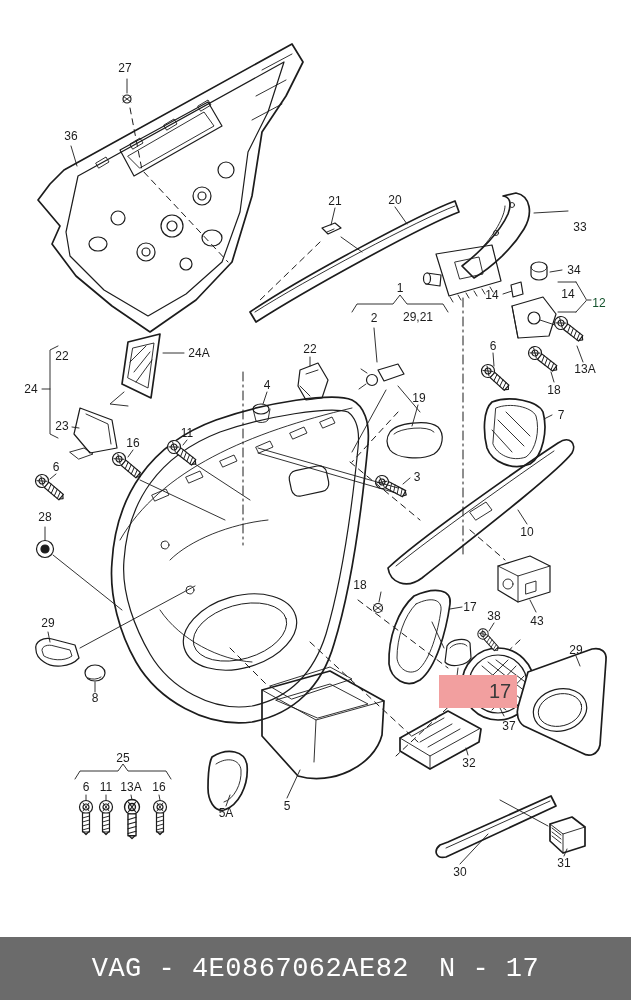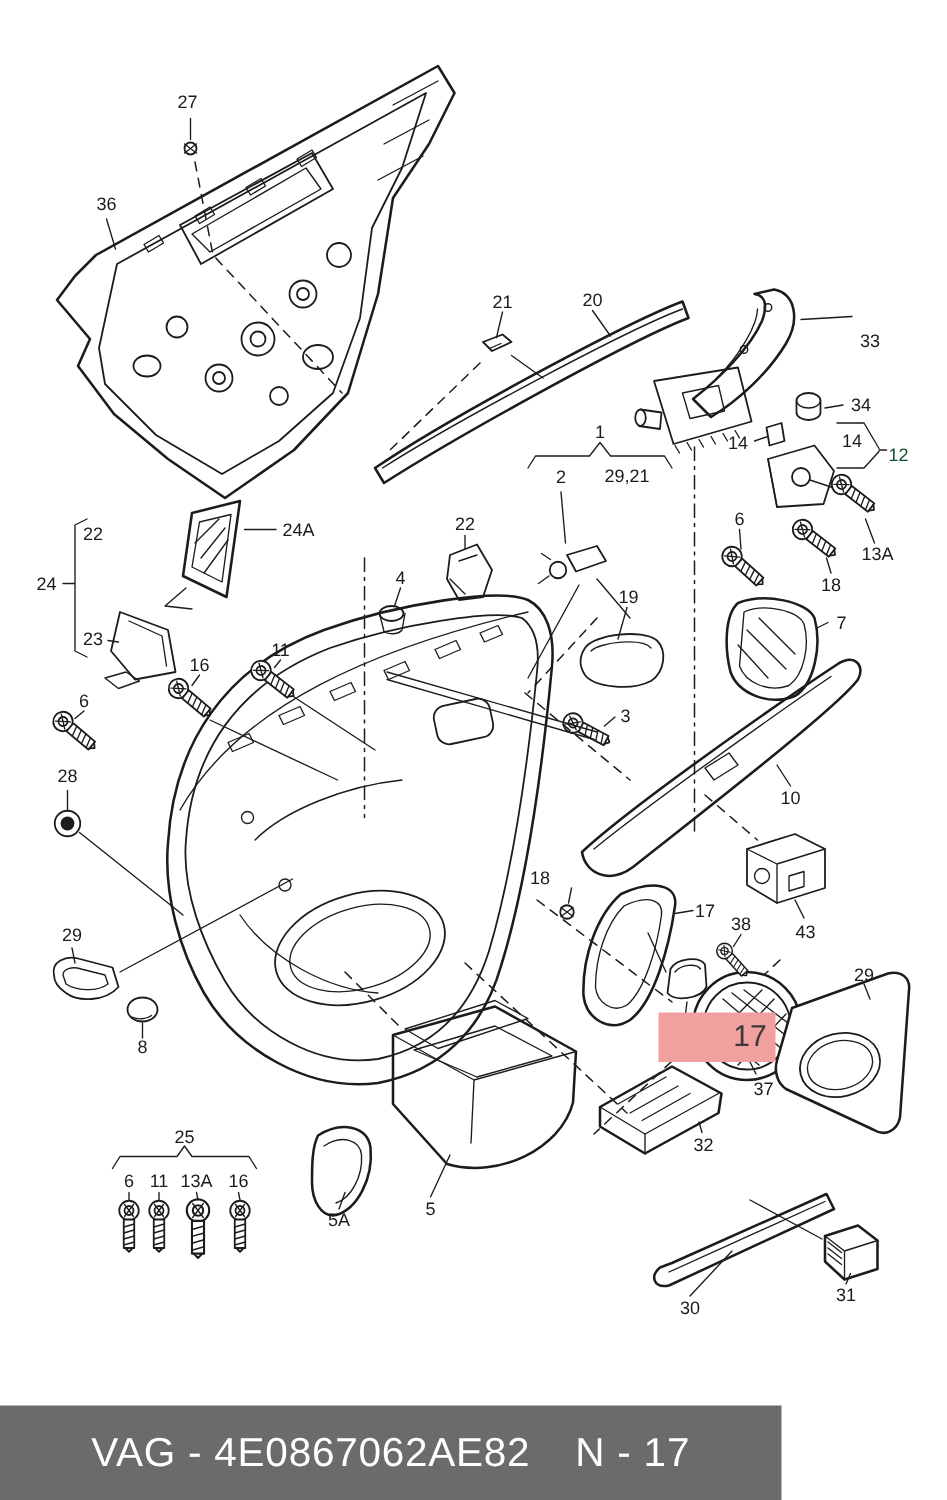--- a/index.html
+++ b/index.html
@@ -5,23 +5,23 @@
   html,body{margin:0;padding:0;background:#fff;}
   #stage{position:relative;width:631px;height:1000px;background:#fff;overflow:hidden;
          font-family:"Liberation Sans",sans-serif;}
   #art{position:absolute;left:0;top:0;}
   #label-layer{position:absolute;left:0;top:0;width:631px;height:940px;pointer-events:none;}
   .part-label{position:absolute;transform:translate(-50%,-50%);font-size:12px;color:#1c1c1c;
               white-space:nowrap;letter-spacing:0px;}
   .hl-box{position:absolute;left:439px;top:675px;width:34px;height:33px;
           display:flex;align-items:center;justify-content:center;
           font-size:20px;}
-  #footer-bar{position:absolute;left:0;top:937px;width:521px;height:63px;
+  #footer-bar{position:absolute;left:0;top:937px;width:631px;height:63px;
               display:flex;align-items:center;justify-content:center;gap:30px;
-              font-size:27px;letter-spacing:0.5px;}
+              font-size:27px;letter-spacing:0.5px;font-family:Liberation Mono, monospace;}
   svg{stroke:#1c1c1c;fill:none;stroke-width:1.2;stroke-linecap:round;stroke-linejoin:round;}
   .heavy{stroke-width:1.7;}
   .thin{stroke-width:0.9;}
   .dash{stroke-dasharray:6 5;stroke-width:1;}
   .dashdot{stroke-dasharray:9 4 2 4;stroke-width:1;}
   .wfill{fill:#ffffff;}
 </style>
 </head>
 <body>
 

